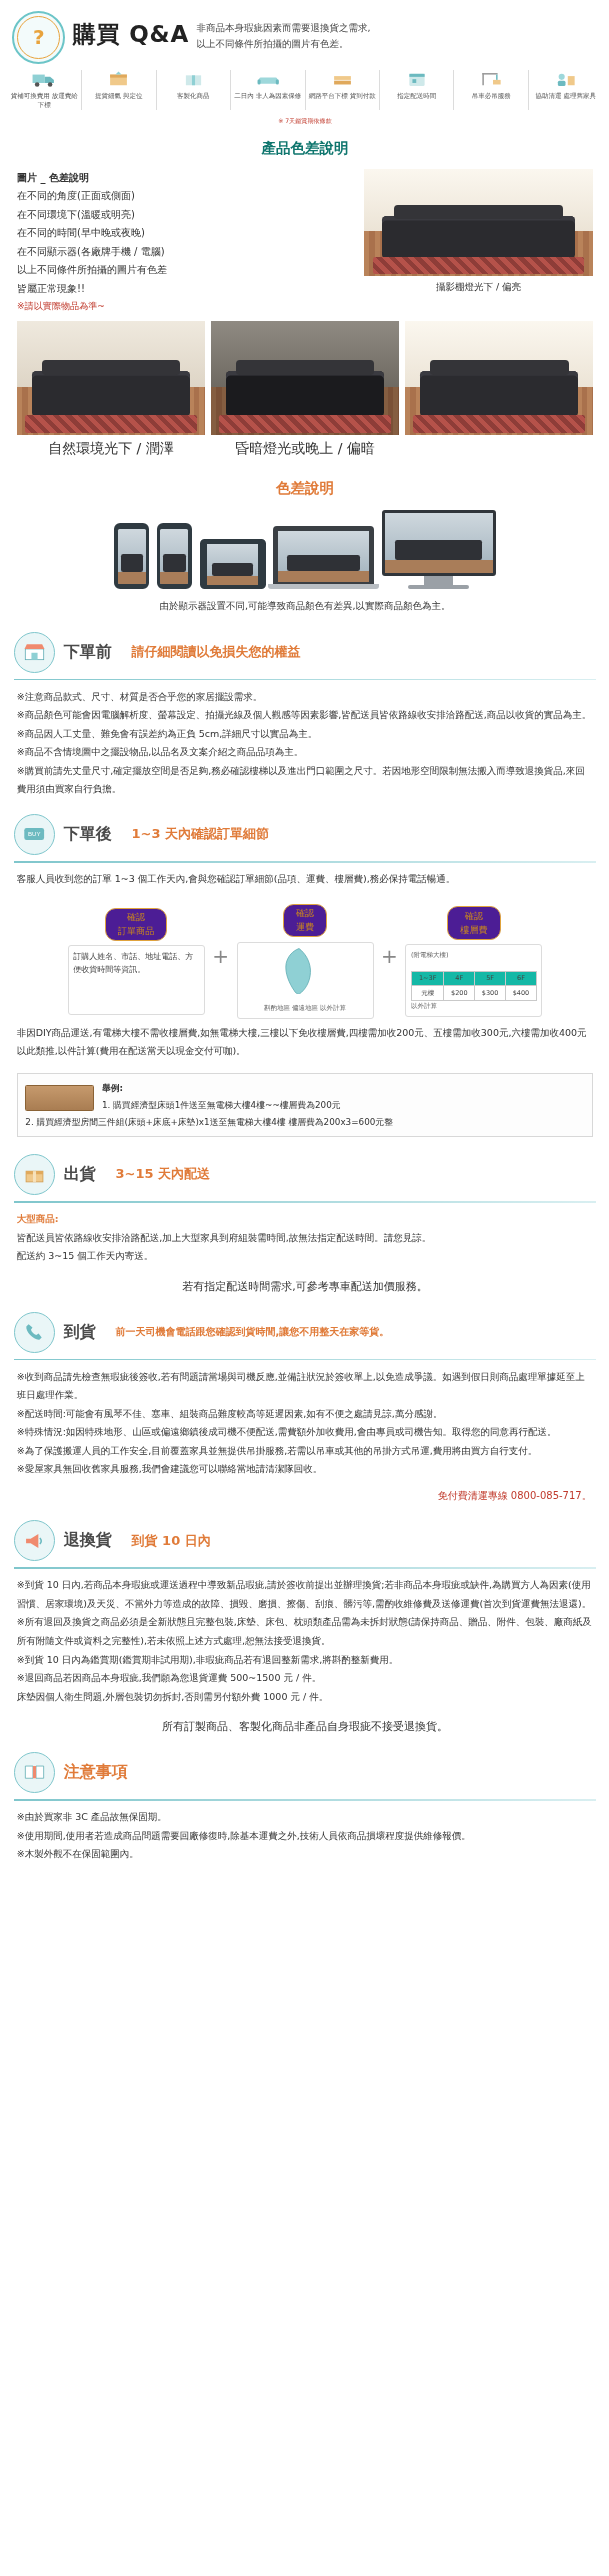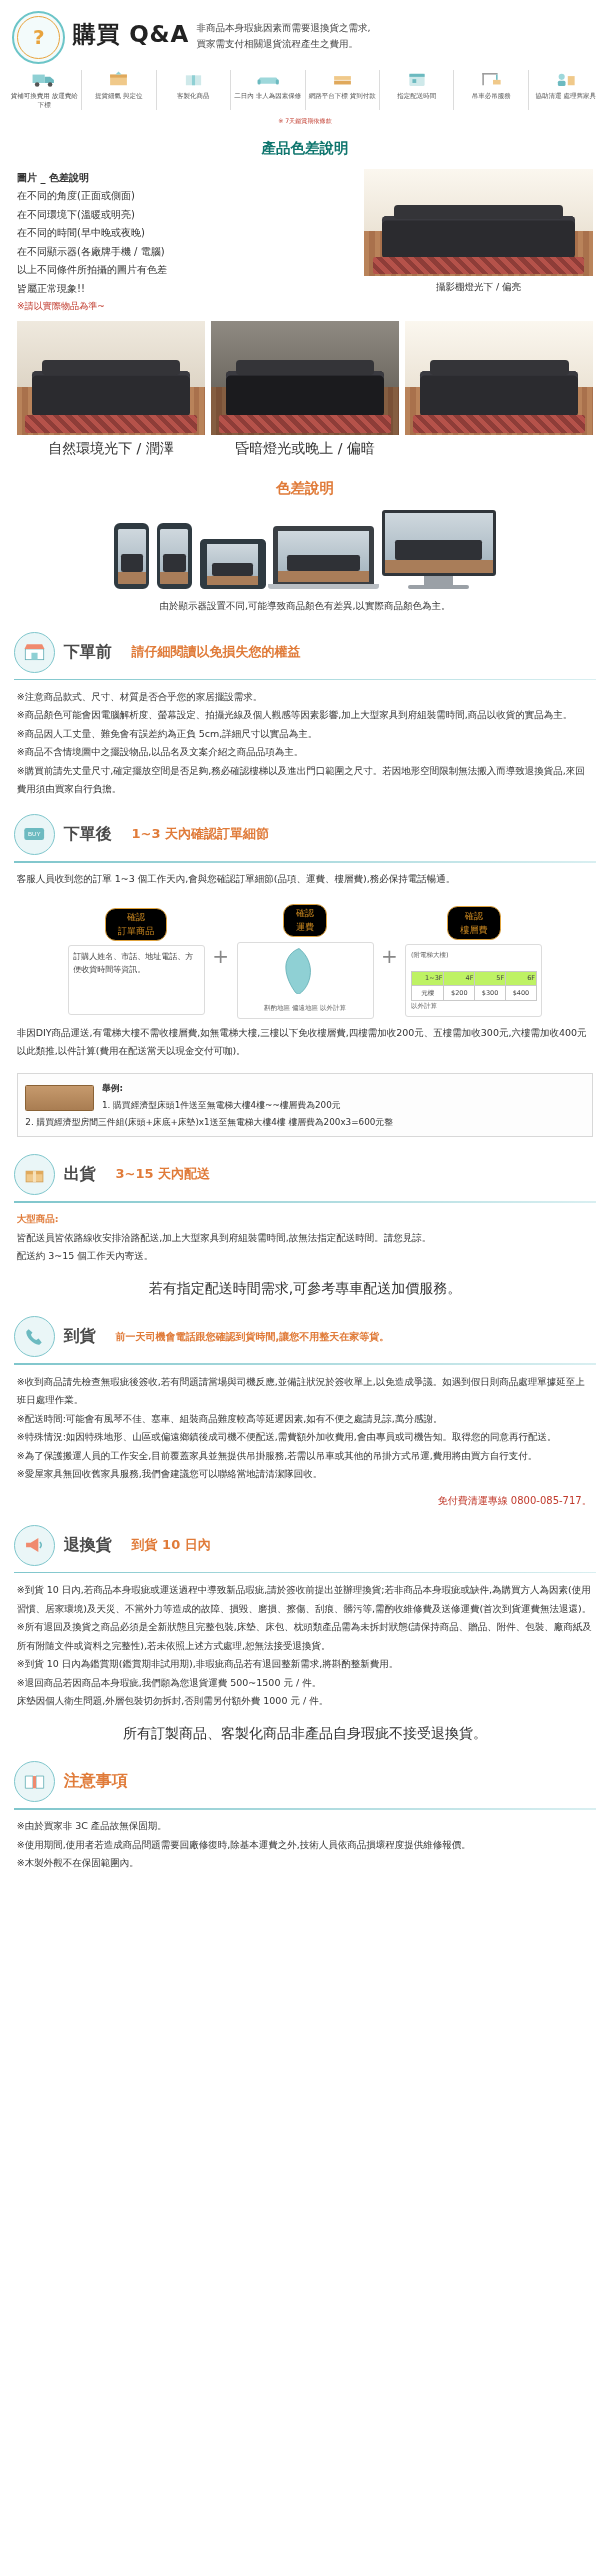--- a/index.html
+++ b/index.html
@@ -279,21 +279,21 @@
     width: 137px;
   }
   .step .chip {
     display: inline-block;
     border: 1.5px solid #e0a33c;
     border-radius: 10.7px;
     color: #c8861f;
     font-size: 9.1px;
     padding: 1.5px 12.2px;
     margin-bottom: 4.6px;
-    background: #000000;
+    background: #4c1d95;
   }
   .step .panel {
     border: 0.8px solid #dcdcdc;
     border-radius: 3px;
     background: #fff;
     min-height: 70px;
     padding: 4.6px;
     font-size: 8px;
     line-height: 1.6;
     color: #444;
@@ -309,21 +309,21 @@
     border-collapse: collapse;
     font-size: 6.5px;
     margin-top: 10.7px;
   }
   .ship-table td {
     border: 0.8px solid #c9c9c9;
     text-align: center;
     padding: 1.5px 0.8px;
     color: #444;
   }
-  .ship-table .hd { background: #bef264; text-align: right; }
+  .ship-table .hd { background: #14b8a6; }
   .step .panel .small-note { font-size: 6.5px; color: #666; text-align: left; }
   .step .panel .ctr { text-align: center; }
 
   .example-box {
     border: 0.8px solid #d8d8d8;
     background: #fdfdfd;
     margin: 4.6px 3px 9.1px 3px;
     padding: 6.1px 7.6px;
     font-size: 8.8px;
     line-height: 1.9;
@@ -335,21 +335,21 @@
     background: linear-gradient(#c69a6d,#a97d52);
     border: 0.8px solid #8a6235;
     border-radius: 1.5px;
     float: left;
     margin: 4.6px 7.6px 1.5px 0;
   }
   .clearfix:after { content: ""; display: block; clear: both; }
 
   .center-note {
     text-align: center;
-    font-size: 14px;
+    font-size: 11px;
     color: #333;
     padding: 4.6px 0 9.1px 0;
   }
   .free-line {
     text-align: right;
     font-size: 10px;
     font-weight: normal;
     color: #c0392b;
     padding: 1.5px 4.6px 9.1px 0;
   }
@@ -362,21 +362,21 @@
 
   <div class="hdr">
     <div class="hdr-badge">
       <div class="ring"></div>
       <div class="ring2"></div>
       <div class="qmark">?</div>
     </div>
     <div class="hdr-title">購買 Q&amp;A</div>
     <div class="hdr-sub">
       <div>非商品本身瑕疵因素而需要退換貨之需求,</div>
-      <div>買家需支付相關退貨流程產生之費用。</div>
+      <div>以上不同條件所拍攝的圖片有色差。</div>
     </div>
   </div>
 
   <div class="iconstrip">
     <div class="cell">
       <div class="ic">
         <svg width="26" height="18.3" viewBox="0 0 34 24">
             <rect x="2" y="6" width="16" height="11" fill="#8fd0d4"></rect>
             <path d="M18 9h7l5 4v4H18z" fill="#6cbac0"></path>
             <circle cx="8" cy="19" r="3" fill="#555"></circle>
@@ -573,21 +573,21 @@
             <path d="M2 9l3-6h20l3 6z" fill="#f08a6e"></path>
             <rect x="11" y="14" width="8" height="9" fill="#8fd0d4"></rect>
           </svg>
       </div>
       <div class="h-main">下單前</div>
       <div class="h-sub">請仔細閱讀以免損失您的權益</div>
     </div>
     <div class="rule teal"></div>
     <div class="body-text">
       <div>※注意商品款式、尺寸、材質是否合乎您的家居擺設需求。</div>
-      <div>※商品顏色可能會因電腦解析度、螢幕設定、拍攝光線及個人觀感等因素影響,加上大型家具到府組裝需時間,商品以收貨的實品為主。</div>
+      <div>※商品顏色可能會因電腦解析度、螢幕設定、拍攝光線及個人觀感等因素影響,皆配送員皆依路線收安排洽路配送,商品以收貨的實品為主。</div>
       <div>※商品因人工丈量、難免會有誤差約為正負 5cm,詳細尺寸以實品為主。</div>
       <div>※商品不含情境圖中之擺設物品,以品名及文案介紹之商品品項為主。</div>
       <div>※購買前請先丈量尺寸,確定擺放空間是否足夠,務必確認樓梯以及進出門口範圍之尺寸。若因地形空間限制無法搬入而導致退換貨品,來回費用須由買家自行負擔。</div>
     </div>
   </div>
 
   <div class="block">
     <div class="block-head">
       <div class="badge">
         <svg width="24.4" height="20" viewBox="0 0 32 26" style="font-size:12px">

